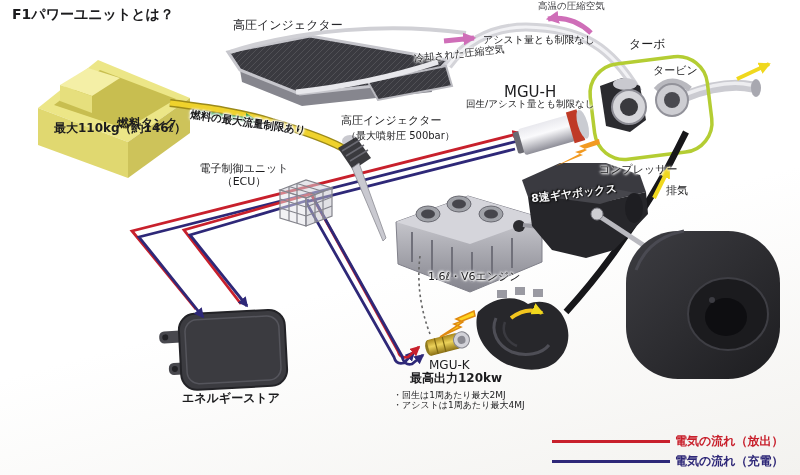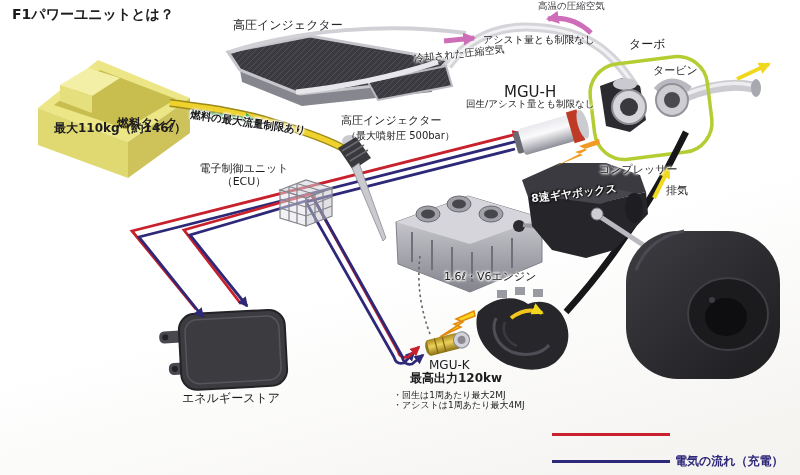--- a/index.html
+++ b/index.html
@@ -238,32 +238,33 @@
   <div class="lbl b s12" style="left:54px;top:122px;">最大110kg（約146ℓ）</div>
   <div class="lbl b s105 halo" style="left:190px;top:116px;transform:rotate(8deg);">燃料の最大流量制限あり</div>
 
   <div class="lbl s11 ctr" style="left:188px;top:163px;width:112px;">
     <div>電子制御ユニット</div>
     <div>（ECU）</div>
   </div>
 
   <div class="lbl b s11 white" style="left:531px;top:188px;transform:rotate(-7deg);">8速ギヤボックス</div>
   <div class="lbl s11 halo" style="left:666px;top:185px;">排気</div>
-  <div class="lbl s11 halo" style="left:444px;top:271px;">1.6ℓ・V6エンジン</div>
+  <div class="lbl s11 halo" style="left:428px;top:271px;">1.6ℓ・V6エンジン</div>
 
   <div class="lbl s12" style="left:429px;top:359px;">MGU-K</div>
   <div class="lbl b s12" style="left:410px;top:372px;">最高出力120kw</div>
   <div class="lbl s9" style="left:393px;top:390px;">・回生は1周あたり最大2MJ</div>
   <div class="lbl s9" style="left:393px;top:400px;">・アシストは1周あたり最大4MJ</div>
 
-  <div class="lbl s12 ctr" style="left:172px;top:392px;width:118px;">
+  <div class="lbl s12 ctr" style="left:172px;top:392px;width:118px;font-weight:bold;">
     <div>エネルギーストア</div>
   </div>
 
   <div class="legend-row" style="left:552px;top:433px;">
     <span class="legend-line" style="background: rgb(200, 32, 44);"></span>
+    <span class="legend-text" style="color: rgb(200, 32, 44);">電気の流れ（放出）</span>
   </div>
   <div class="legend-row" style="left:552px;top:453px;">
     <span class="legend-line" style="background: rgb(46, 40, 120);"></span>
     <span class="legend-text" style="color: rgb(46, 40, 120); text-align: center;">電気の流れ（充電）</span>
   </div>
 
 </div>
 
 </body></html>

